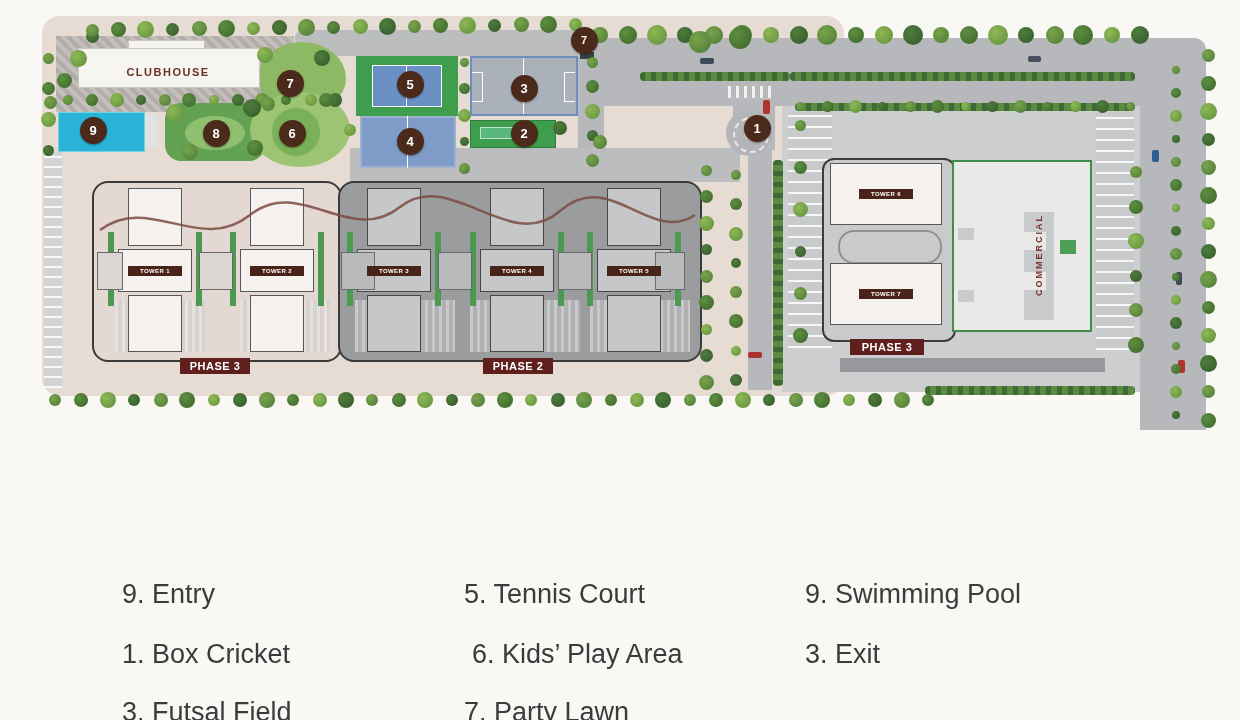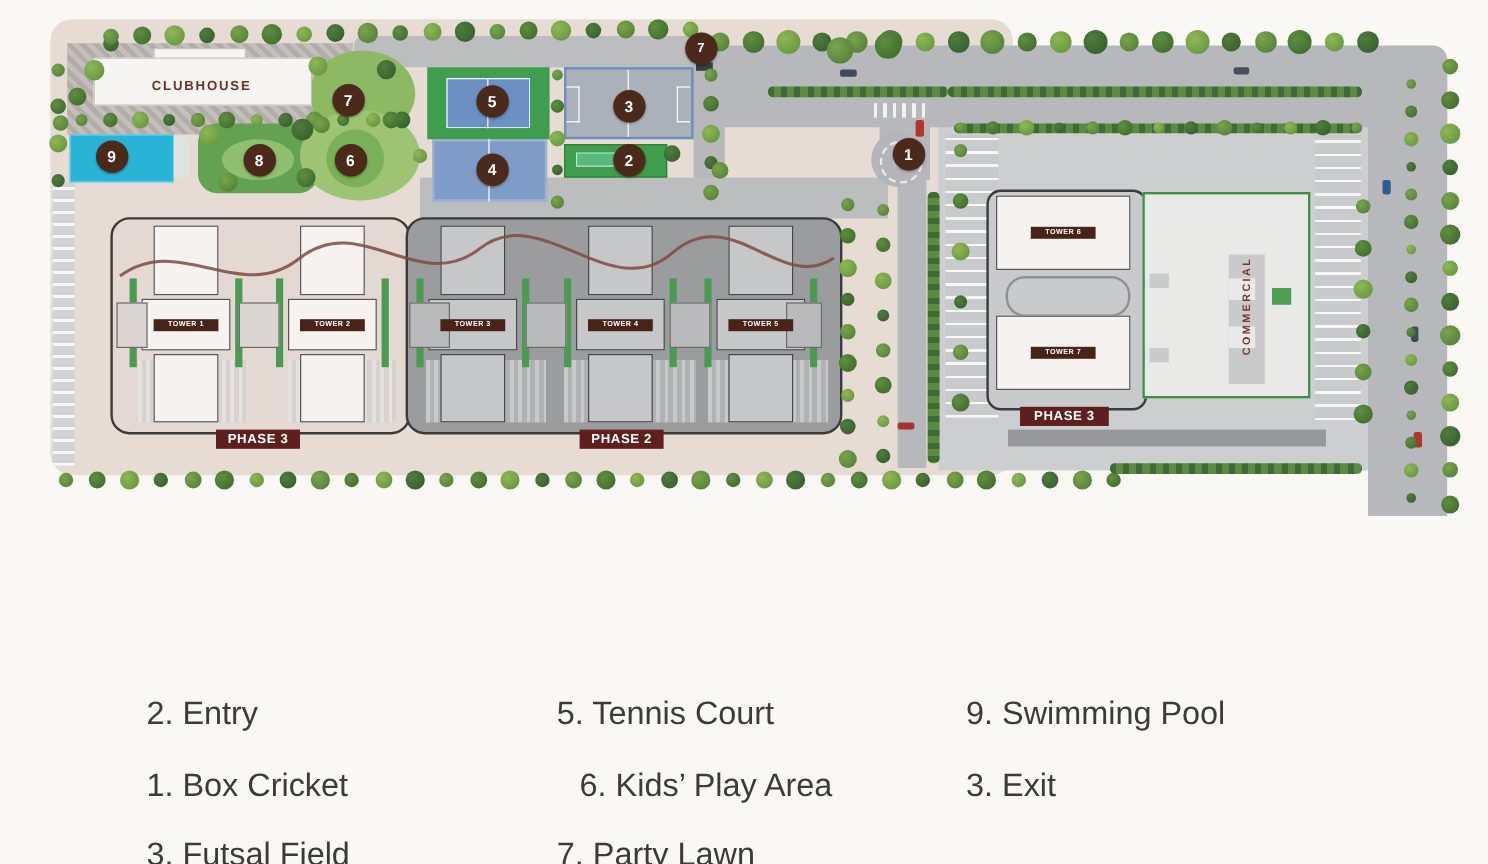--- a/index.html
+++ b/index.html
@@ -378,21 +378,21 @@
     <div class="abs marker" style="left: 396.5px; top: 127.5px; background: rgb(75, 42, 27); font-size: 13px;">4</div>
     <div class="abs marker" style="left: 396.5px; top: 70.5px; background: rgb(75, 42, 27); font-size: 13px;">5</div>
     <div class="abs marker" style="left: 278.5px; top: 119.5px; background: rgb(75, 42, 27); font-size: 13px;">6</div>
     <div class="abs marker" style="left: 276.5px; top: 69.5px; background: rgb(75, 42, 27); font-size: 13px;">7</div>
     <div class="abs marker" style="left: 202.5px; top: 119.5px; background: rgb(75, 42, 27); font-size: 13px;">8</div>
     <div class="abs marker" style="left: 79.5px; top: 116.5px; background: rgb(75, 42, 27); font-size: 13px;">9</div>
     <div class="abs marker" style="left: 570.5px; top: 26.5px; background: rgb(75, 42, 27); font-size: 11px;">7</div>
   </div>
 
 <div id="legend">
-  <span class="legend-item" style="left:122px;top:580px;">2. Entry</span>
+  <span class="legend-item" style="left:122px;top:580px;">9. Entry</span>
   <span class="legend-item" style="left:464px;top:580px;">5. Tennis Court</span>
   <span class="legend-item" style="left:805px;top:580px;">9. Swimming Pool</span>
   <span class="legend-item" style="left:122px;top:640px;">1. Box Cricket</span>
-  <span class="legend-item" style="left:483px;top:640px;">6. Kids’ Play Area</span>
+  <span class="legend-item" style="left:472px;top:640px;">6. Kids’ Play Area</span>
   <span class="legend-item" style="left:805px;top:640px;">3. Exit</span>
   <span class="legend-item" style="left:122px;top:698px;">3. Futsal Field</span>
   <span class="legend-item" style="left:464px;top:698px;">7. Party Lawn</span>
 </div>
 
 </body></html>

